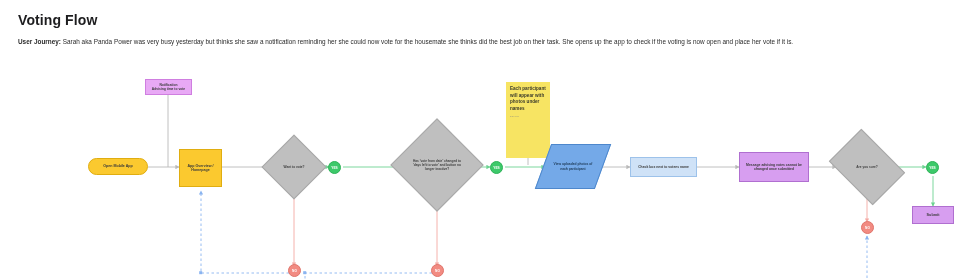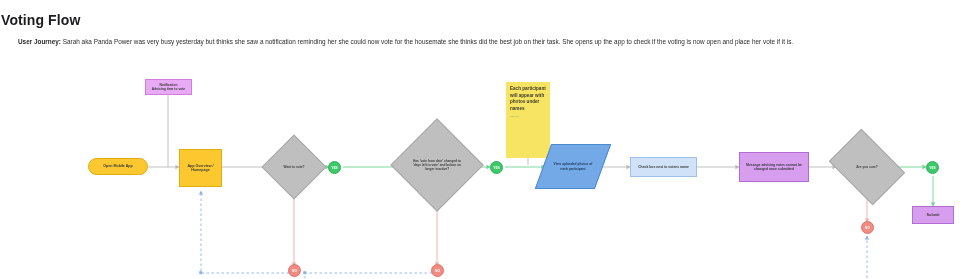--- a/index.html
+++ b/index.html
@@ -7,21 +7,21 @@
     margin: 0; padding: 0;
     width: 976px; height: 279px;
     background: #ffffff;
     font-family: "Liberation Sans", sans-serif;
     overflow: hidden;
   }
   #page { position: relative; width: 976px; height: 279px; background: #fff; }
 
   
   .page-title {
-    position: absolute; left: 1px; top: 12px;
+    position: absolute; left: 18px; top: 12px;
     font-size: 14px; font-weight: bold; color: #1d1d1f;
     letter-spacing: .1px;
   }
   .journey {
     position: absolute; left: 18px; top: 36px; width: 790px;
     font-size: 6.4px; line-height: 1.85; color: #2b2b2b;
   }
   .journey b { font-weight: bold; }
 
   

